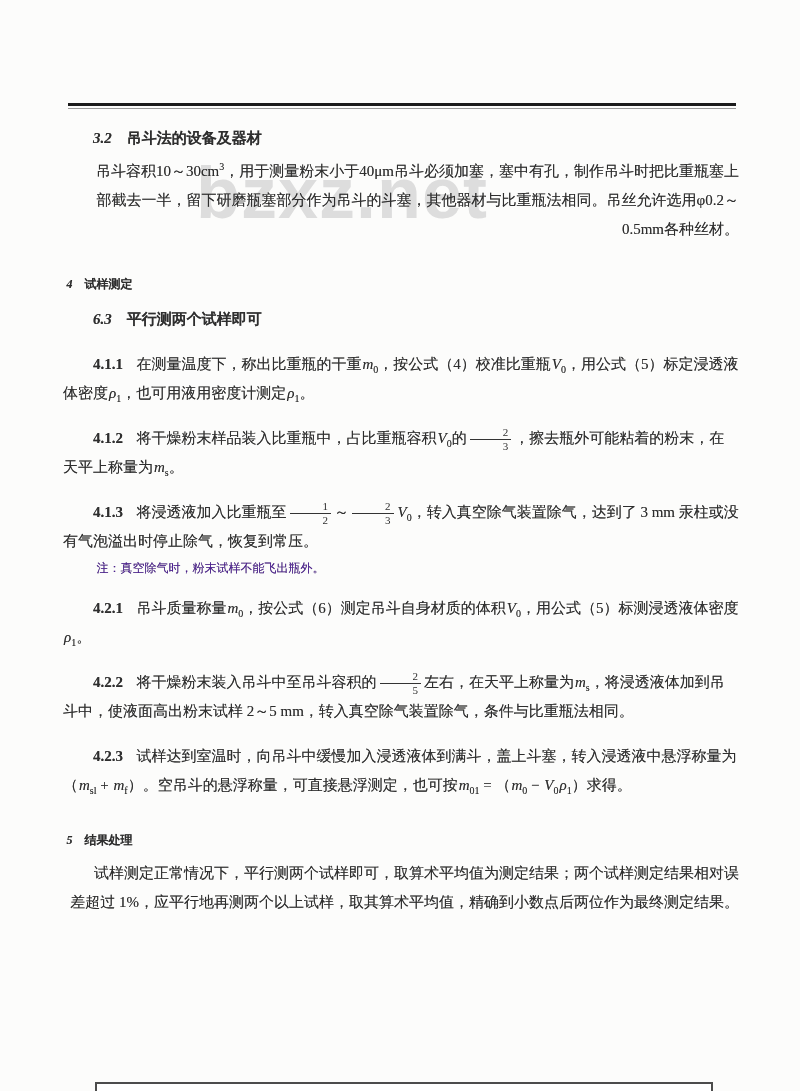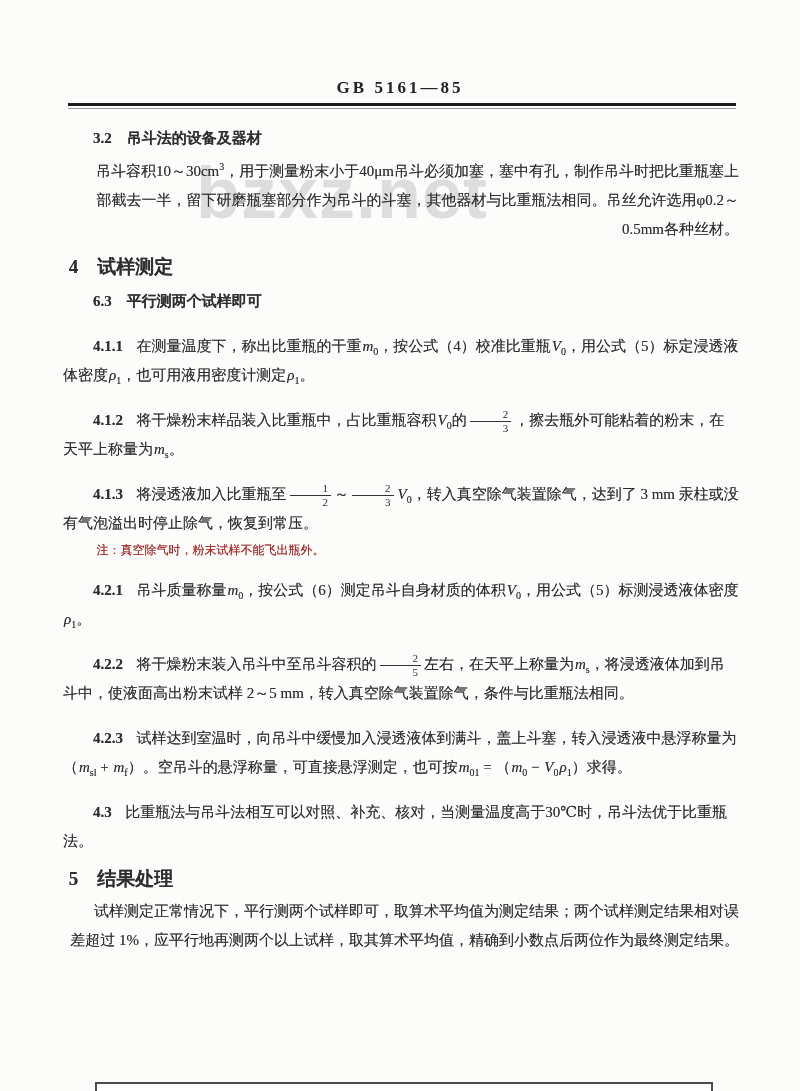--- a/index.html
+++ b/index.html
@@ -24,48 +24,47 @@
     font-family:"Liberation Sans","DejaVu Sans",sans-serif;
     font-weight:900;font-size:72px;letter-spacing:1px;
     color:#d8d8d8;opacity:.85;user-select:none;white-space:nowrap;
   }
   .content{
     position:absolute;top:118px;left:63px;width:676px;z-index:1;
     font-size:15px;line-height:29px;
     text-shadow:0 0 .5px rgba(40,40,40,.55);
   }
   .blk{margin:0;}
-  .heading1{font-weight:bold;margin-top:8px;margin-bottom:2px;text-indent:.3em;font-size:19px;}
+  .heading1{font-weight:bold;margin-top:26px;margin-bottom:2px;text-indent:.3em;font-size:12px;}
   .heading2{font-weight:bold;margin-top:6px;text-indent:2em;}
   .clause{text-indent:2em;margin-top:16px;}
   .clause .lbl{font-weight:bold;margin-right:.9em;}
-  .heading1 .lbl,.heading2 .lbl{margin-right:1em;}
+  .heading1 .lbl,.heading2 .lbl{margin-right:1em;font-style:italic;}
   .para{text-indent:2em;margin-top:4px;text-align:right;}
-  .note{font-size:12px;line-height:20px;text-indent:2.8em;margin-top:2px;color:#b91c1c;}
+  .note{font-size:12px;line-height:20px;text-indent:2.8em;margin-top:2px;color:#4c1d95;}
   .var{font-style:italic;font-family:"Liberation Serif",serif;margin-left:1px;}
   sub{font-size:10px;line-height:0;}
   sup{font-size:10px;line-height:0;}
   .frac{
     display:inline-flex;flex-direction:column;align-items:center;
     vertical-align:middle;font-size:11px;line-height:13px;margin:0 3px;
     text-shadow:none;
   }
   .frac .den{border-top:1px solid #333;padding:0 3px;}
   .frac .num{padding:0 3px;}
   .bottom-box{
     position:absolute;left:95px;top:1082px;width:614px;height:30px;
     border:2px solid #4c4c4c;border-bottom:none;background:#fff;z-index:2;
   }
 </style>
 </head>
 <body>
 
 <div class="page">
   <div class="watermark">bzxz.net</div>
-  <div class="std-number">GB 5161—85</div>
   <div class="header-rule"></div>
   <div class="content">
       <div class="blk heading2"><span class="lbl">3.2</span><span>吊斗法的设备及器材</span></div>
       <div class="blk para">吊斗容积10～30cm<sup>3</sup>，用于测量粉末小于40μm吊斗必须加塞，塞中有孔，制作吊斗时把比重瓶塞上部截去一半，留下研磨瓶塞部分作为吊斗的斗塞，其他器材与比重瓶法相同。吊丝允许选用φ0.2～0.5mm各种丝材。</div>
       <div class="blk heading1"><span class="lbl">4</span><span>试样测定</span></div>
       <div class="blk heading2"><span class="lbl">6.3</span><span>平行测两个试样即可</span></div>
       <div class="blk clause"><span class="lbl">4.1.1</span>在测量温度下，称出比重瓶的干重<i class="var">m</i><sub>0</sub>，按公式（4）校准比重瓶<i class="var">V</i><sub>0</sub>，用公式（5）标定浸透液体密度<i class="var">ρ</i><sub>1</sub>，也可用液用密度计测定<i class="var">ρ</i><sub>1</sub>。</div>
       <div class="blk clause"><span class="lbl">4.1.2</span>将干燥粉末样品装入比重瓶中，占比重瓶容积<i class="var">V</i><sub>0</sub>的<span class="frac">
           <span class="num">2</span>
           <span class="den">3</span>
@@ -77,18 +76,17 @@
           <span class="num">2</span>
           <span class="den">3</span>
         </span><i class="var">V</i><sub>0</sub>，转入真空除气装置除气，达到了 3 mm 汞柱或没有气泡溢出时停止除气，恢复到常压。</div>
       <div class="blk note"><span>注：</span>真空除气时，粉末试样不能飞出瓶外。</div>
       <div class="blk clause"><span class="lbl">4.2.1</span>吊斗质量称量<i class="var">m</i><sub>0</sub>，按公式（6）测定吊斗自身材质的体积<i class="var">V</i><sub>0</sub>，用公式（5）标测浸透液体密度<i class="var">ρ</i><sub>1</sub>。</div>
       <div class="blk clause"><span class="lbl">4.2.2</span>将干燥粉末装入吊斗中至吊斗容积的<span class="frac">
           <span class="num">2</span>
           <span class="den">5</span>
         </span>左右，在天平上称量为<i class="var">m</i><sub>s</sub>，将浸透液体加到吊斗中，使液面高出粉末试样 2～5 mm，转入真空除气装置除气，条件与比重瓶法相同。</div>
       <div class="blk clause"><span class="lbl">4.2.3</span>试样达到室温时，向吊斗中缓慢加入浸透液体到满斗，盖上斗塞，转入浸透液中悬浮称量为（<i class="var">m</i><sub>sl</sub> + <i class="var">m</i><sub>f</sub>）。空吊斗的悬浮称量，可直接悬浮测定，也可按<i class="var">m</i><sub>01</sub> = （<i class="var">m</i><sub>0</sub> − <i class="var">V</i><sub>0</sub><i class="var">ρ</i><sub>1</sub>）求得。</div>
-      <div class="blk clause"><span class="lbl">4.3</span>比重瓶法与吊斗法相互可以对照、补充、核对，当测量温度高于30℃时，吊斗法优于比重瓶法。</div>
       <div class="blk heading1"><span class="lbl">5</span><span>结果处理</span></div>
       <div class="blk para">试样测定正常情况下，平行测两个试样即可，取算术平均值为测定结果；两个试样测定结果相对误差超过 1%，应平行地再测两个以上试样，取其算术平均值，精确到小数点后两位作为最终测定结果。</div>
     </div>
   <div class="bottom-box"></div>
 </div>
 
 </body></html>

